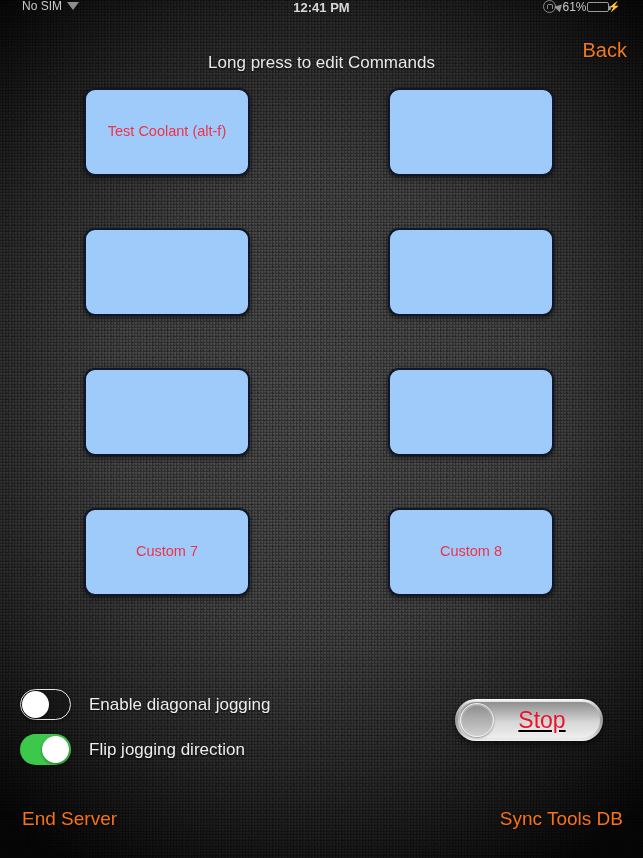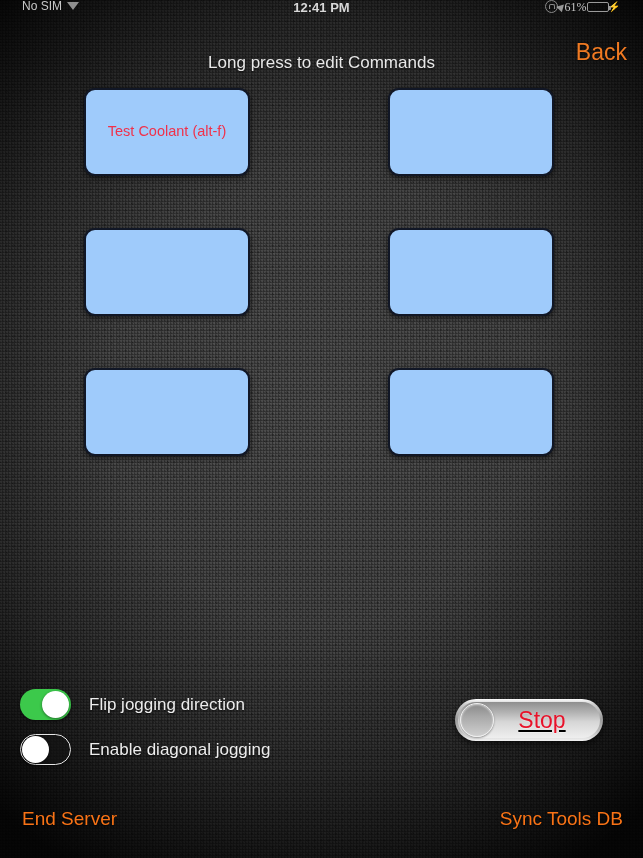--- a/index.html
+++ b/index.html
@@ -66,21 +66,20 @@
     font-weight: bold;
     font-size: 13px;
     color: #d8d8d8;
     pointer-events: none;
   }
   .sb-right {
     margin-left: auto;
     display: flex;
     align-items: center;
     z-index: 2;
-    font-family: Liberation Serif, serif;
   }
   .sb-text { line-height: 1; }
   .wifi-ico { width: 12px; height: 10px; display: inline-block; position: relative; opacity: .75; }
   .wifi-ico::before {
     content: "";
     position: absolute;
     left: 0; top: 1px;
     width: 0; height: 0;
     border-left: 6px solid transparent;
     border-right: 6px solid transparent;
@@ -146,21 +145,21 @@
     color: #e8e8e8;
     font-size: 17px;
     z-index: 3;
     text-shadow: 0 1px 2px rgba(0,0,0,.7);
   }
   #back-button {
     position: absolute;
     top: 39px;
     right: 16px;
     color: #f07a22;
-    font-size: 23px;
+    font-size: 20px;
     z-index: 3;
     cursor: pointer;
     text-shadow: 0 1px 2px rgba(0,0,0,.6);
   }
 
   
   #cmd-grid {
     position: absolute;
     top: 88px;
     left: 0;
@@ -353,35 +352,43 @@
 
     <div class="cmd-row">
       <div class="cmd-btn col-left">
         <span class="cmd-label"></span>
       </div>
       <div class="cmd-btn col-right">
         <span class="cmd-label"></span>
       </div>
     </div>
 
+    <div class="cmd-row">
+      <div class="cmd-btn col-left">
+        <span class="cmd-label">Custom 7</span>
+      </div>
+      <div class="cmd-btn col-right">
+        <span class="cmd-label">Custom 8</span>
+      </div>
+    </div>
 
   </div>
 
   <div id="toggle-area">
+    <div class="toggle-row">
+      <div class="switch off">
+        <div class="knob"></div>
+      </div>
+      <div class="toggle-label">Enable diagonal jogging</div>
+    </div>
     <div class="toggle-row">
       <div class="switch on">
         <div class="knob"></div>
       </div>
       <div class="toggle-label">Flip jogging direction</div>
-    </div>
-    <div class="toggle-row">
-      <div class="switch off">
-        <div class="knob"></div>
-      </div>
-      <div class="toggle-label">Enable diagonal jogging</div>
     </div>
   </div>
 
   <div id="stop-slider">
     <div id="stop-track">
       <div id="stop-knob"></div>
       <span id="stop-label">Stop</span>
     </div>
   </div>
 

